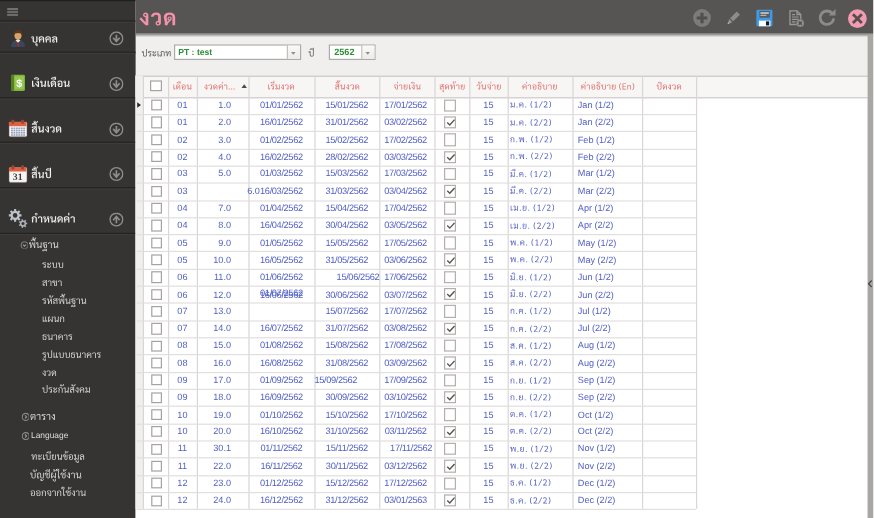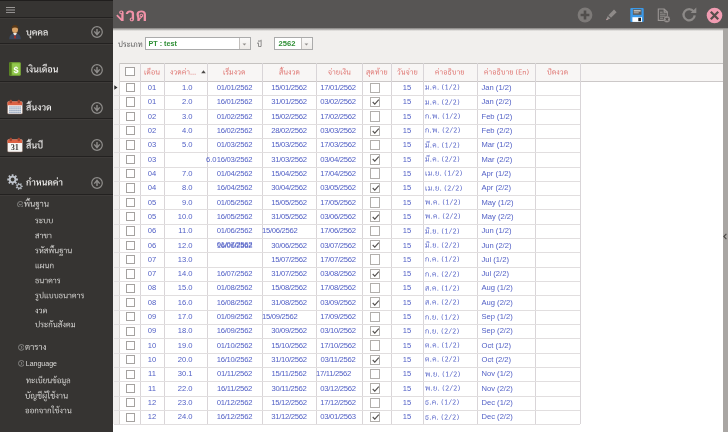--- a/index.html
+++ b/index.html
@@ -522,21 +522,21 @@
 <div style="position:absolute;left:425.3px;top:211.27px">
       <svg width="35.8" height="10.8" style="overflow:visible;display:block">
         <path transform="translate(0,7.56) scale(0.007200,-0.007200)" fill="#5260c6" d="M646 576V0H553L400 472L247 0H154V387Q139 382 124 382Q80 382 52 410Q23 439 23 485Q23 529 53 558Q83 586 129 586Q177 586 208 556Q238 527 238 480V214Q238 189 233 132L254 218L366 572H435L546 218L567 132Q562 189 562 214V576ZM125 437Q146 437 159 450Q172 464 172 484Q172 504 159 518Q146 531 125 531Q105 531 92 518Q78 504 78 484Q78 464 92 450Q105 437 125 437Z M859 56Q859 85 876 103Q893 121 921 121Q949 121 966 103Q983 85 983 56Q983 27 966 8Q949 -10 921 -10Q893 -10 876 8Q859 27 859 56Z M1651 395V0H1566V387Q1566 447 1525 482Q1484 517 1413 517Q1336 517 1292 478Q1247 439 1247 373Q1247 351 1252 318Q1258 286 1260 277Q1263 265 1267 241Q1283 315 1320 360Q1358 406 1412 406Q1456 406 1482 382Q1508 359 1508 317Q1508 277 1483 252Q1458 226 1418 226Q1395 226 1374 236Q1352 247 1341 267Q1321 236 1307 190Q1293 144 1293 104V0H1209V143Q1209 158 1203 185Q1197 212 1190 240Q1164 334 1164 377Q1164 473 1231 530Q1298 586 1413 586Q1523 586 1587 534Q1651 483 1651 395ZM1374 317Q1374 298 1386 286Q1397 274 1416 274Q1435 274 1446 286Q1458 298 1458 317Q1458 336 1446 348Q1435 359 1416 359Q1397 359 1386 348Q1374 336 1374 317Z M1864 56Q1864 85 1881 103Q1898 121 1926 121Q1954 121 1971 103Q1988 85 1988 56Q1988 27 1971 8Q1954 -10 1926 -10Q1898 -10 1881 8Q1864 27 1864 56Z M2485 344Q2485 474 2524 578Q2564 683 2638 750H2730Q2656 690 2616 584Q2575 477 2575 344Q2575 211 2616 104Q2656 -2 2730 -62H2638Q2564 5 2524 110Q2485 214 2485 344Z M2902 79Q2974 131 3046 204Q3117 276 3167 358Q3217 440 3217 513Q3217 569 3185 602Q3153 634 3098 634Q3048 634 3004 610Q2959 586 2933 546L2884 601Q2915 652 2972 681Q3030 710 3099 710Q3197 710 3254 658Q3311 605 3311 516Q3311 410 3228 295Q3144 180 3023 73H3342V0H2902Z M3819 725H3902L3522 -43H3439Z M4017 79Q4089 131 4160 204Q4232 276 4282 358Q4332 440 4332 513Q4332 569 4300 602Q4268 634 4213 634Q4163 634 4118 610Q4074 586 4048 546L3999 601Q4030 652 4088 681Q4145 710 4214 710Q4312 710 4369 658Q4426 605 4426 516Q4426 410 4342 295Q4259 180 4138 73H4457V0H4017Z M4766 344Q4766 477 4726 584Q4685 690 4611 750H4703Q4777 683 4816 578Q4856 474 4856 344Q4856 214 4816 110Q4777 5 4703 -62H4611Q4685 -2 4726 104Q4766 211 4766 344Z"></path>
       </svg>
     </div>
 <div style="position:absolute;left:481.5px;top:209.88px;font-size:7.6px;color:#5260c6;font-weight:400;line-height:14.32px;white-space:nowrap;">May (2/2)</div>
 <div style="position:absolute;left:125.60px;top:212.04px;width:9.20px;height:9.20px;background:#fff;border:1px solid #a5a2a0;"></div>
 <div style="position:absolute;left:140.0px;top:224.20px;font-size:7.6px;color:#5260c6;font-weight:400;line-height:14.32px;width:24.0px;text-align:center;white-space:nowrap;">06</div>
 <div style="position:absolute;left:164.0px;top:224.20px;font-size:7.6px;color:#5260c6;font-weight:400;line-height:14.32px;width:28.5px;text-align:right;white-space:nowrap;">11.0</div>
 <div style="position:absolute;left:207.0px;top:224.20px;font-size:7.7px;color:#5260c6;font-weight:400;line-height:14.32px;letter-spacing:-0.3px;width:55.0px;text-align:center;white-space:nowrap;">01/06/2562</div>
-<div style="position:absolute;left:262.0px;top:224.20px;font-size:7.7px;color:#5260c6;font-weight:400;line-height:14.32px;letter-spacing:-0.3px;width:54.0px;text-align:left;white-space:nowrap;">15/06/2562</div>
+<div style="position:absolute;left:262.0px;top:224.20px;font-size:7.7px;color:#5260c6;font-weight:400;line-height:14.32px;letter-spacing:-0.3px;width:54.0px;text-align:right;white-space:nowrap;">15/06/2562</div>
 <div style="position:absolute;left:316.0px;top:224.20px;font-size:7.7px;color:#5260c6;font-weight:400;line-height:14.32px;letter-spacing:-0.3px;width:44.0px;text-align:center;white-space:nowrap;">17/06/2562</div>
 <div style="position:absolute;left:369.80px;top:225.76px;width:10.40px;height:10.40px;background:#fff;border:1px solid #b2afac;"></div>
 <div style="position:absolute;left:391.0px;top:224.20px;font-size:7.6px;color:#5260c6;font-weight:400;line-height:14.32px;width:32.0px;text-align:center;white-space:nowrap;">15</div>
 <div style="position:absolute;left:425.3px;top:225.59px">
       <svg width="34.8" height="10.8" style="overflow:visible;display:block">
         <path transform="translate(0,7.56) scale(0.007200,-0.007200)" fill="#5260c6" d="M540 576V0H460Q417 38 364 68Q311 97 265 111Q266 107 266 99Q266 51 234 20Q202 -10 153 -10Q104 -10 74 20Q43 51 43 98Q43 145 74 174Q105 204 155 204Q162 204 166 203V387Q151 382 137 382Q93 382 65 410Q37 439 37 485Q37 529 66 558Q96 586 143 586Q191 586 221 556Q251 527 251 480V189Q308 172 362 145Q416 118 455 89V576ZM138 437Q159 437 172 450Q186 464 186 484Q186 504 172 518Q159 531 138 531Q118 531 105 518Q92 504 92 484Q92 464 105 450Q118 437 138 437ZM200 97Q200 118 186 132Q172 145 150 145Q129 145 116 132Q102 118 102 97Q102 75 116 62Q129 48 150 48Q172 48 186 62Q200 75 200 97Z M271 722Q209 722 166 715Q171 798 229 847Q287 896 381 896Q485 896 548 834Q612 773 622 662Q549 691 454 706Q360 722 271 722ZM381 841Q331 841 295 821Q259 801 247 769Q266 771 307 771Q370 771 434 761Q498 751 546 733Q523 787 480 814Q437 841 381 841Z M753 56Q753 85 770 103Q787 121 815 121Q843 121 860 103Q877 85 877 56Q877 27 860 8Q843 -10 815 -10Q787 -10 770 8Q753 27 753 56Z M1514 576V138Q1514 69 1456 30Q1397 -10 1296 -10Q1195 -10 1136 30Q1078 69 1078 138V204Q1078 237 1095 264Q1112 290 1144 305Q1106 322 1088 360Q1069 397 1069 443Q1069 508 1104 547Q1138 586 1196 586Q1242 586 1269 561Q1296 536 1296 494Q1296 453 1271 429Q1246 405 1203 405Q1169 405 1149 421Q1150 385 1172 362Q1193 338 1224 338H1318V270H1223Q1197 270 1180 252Q1163 234 1163 204V144Q1163 104 1198 82Q1234 59 1296 59Q1358 59 1394 82Q1429 104 1429 144V576ZM1157 495Q1157 476 1170 464Q1182 451 1201 451Q1221 451 1233 464Q1245 476 1245 495Q1245 515 1233 527Q1221 539 1201 539Q1182 539 1170 527Q1157 515 1157 495Z M1727 56Q1727 85 1744 103Q1761 121 1789 121Q1817 121 1834 103Q1851 85 1851 56Q1851 27 1834 8Q1817 -10 1789 -10Q1761 -10 1744 8Q1727 27 1727 56Z M2348 344Q2348 474 2388 578Q2427 683 2501 750H2593Q2519 690 2478 584Q2438 477 2438 344Q2438 211 2478 104Q2519 -2 2593 -62H2501Q2427 5 2388 110Q2348 214 2348 344Z M2830 73H2950V592L2812 511V595L2983 700H3042V73H3161V0H2830Z M3682 725H3765L3385 -43H3302Z M3880 79Q3952 131 4024 204Q4095 276 4145 358Q4195 440 4195 513Q4195 569 4163 602Q4131 634 4076 634Q4026 634 3982 610Q3937 586 3911 546L3862 601Q3893 652 3950 681Q4008 710 4077 710Q4175 710 4232 658Q4289 605 4289 516Q4289 410 4206 295Q4122 180 4001 73H4320V0H3880Z M4629 344Q4629 477 4588 584Q4548 690 4474 750H4566Q4640 683 4680 578Q4719 474 4719 344Q4719 214 4680 110Q4640 5 4566 -62H4474Q4548 -2 4588 104Q4629 211 4629 344Z"></path>
       </svg>
     </div>
 <div style="position:absolute;left:481.5px;top:224.20px;font-size:7.6px;color:#5260c6;font-weight:400;line-height:14.32px;white-space:nowrap;">Jun (1/2)</div>
 <div style="position:absolute;left:125.60px;top:226.36px;width:9.20px;height:9.20px;background:#fff;border:1px solid #a5a2a0;"></div>
@@ -678,21 +678,21 @@
       <svg width="35.0" height="10.8" style="overflow:visible;display:block">
         <path transform="translate(0,7.56) scale(0.007200,-0.007200)" fill="#5260c6" d="M533 387V0H448V383Q448 432 435 463Q422 494 393 513L292 438L187 515Q155 494 140 461Q125 428 125 379Q125 357 130 330Q136 303 147 263Q157 224 162 198Q168 173 168 153V121Q183 142 204 162Q226 182 273 223Q240 227 220 250Q199 274 199 308Q199 346 224 371Q250 396 290 396Q329 396 355 370Q381 345 381 305Q381 268 357 237Q333 206 283 161Q231 114 204 79Q176 44 172 0H88V140Q88 162 69 236Q56 283 49 317Q42 351 42 378Q42 458 82 514Q122 571 195 586L292 509L390 586Q455 576 494 522Q533 467 533 387ZM290 265Q309 265 320 277Q332 289 332 308Q332 326 320 338Q309 350 290 350Q271 350 259 338Q247 326 247 308Q247 289 259 277Q271 265 290 265Z M746 56Q746 85 763 103Q780 121 808 121Q836 121 853 103Q870 85 870 56Q870 27 853 8Q836 -10 808 -10Q780 -10 763 8Q746 27 746 56Z M1538 395V0H1453V387Q1453 447 1412 482Q1371 517 1300 517Q1223 517 1178 478Q1134 439 1134 373Q1134 351 1140 318Q1145 286 1147 277Q1150 265 1154 241Q1170 315 1208 360Q1245 406 1299 406Q1343 406 1369 382Q1395 359 1395 317Q1395 277 1370 252Q1345 226 1305 226Q1282 226 1260 236Q1239 247 1228 267Q1208 236 1194 190Q1180 144 1180 104V0H1096V143Q1096 158 1090 185Q1084 212 1077 240Q1051 334 1051 377Q1051 473 1118 530Q1185 586 1300 586Q1410 586 1474 534Q1538 483 1538 395ZM1261 317Q1261 298 1272 286Q1284 274 1303 274Q1322 274 1334 286Q1345 298 1345 317Q1345 336 1334 348Q1322 359 1303 359Q1284 359 1272 348Q1261 336 1261 317Z M1751 56Q1751 85 1768 103Q1785 121 1813 121Q1841 121 1858 103Q1875 85 1875 56Q1875 27 1858 8Q1841 -10 1813 -10Q1785 -10 1768 8Q1751 27 1751 56Z M2372 344Q2372 474 2412 578Q2451 683 2525 750H2617Q2543 690 2502 584Q2462 477 2462 344Q2462 211 2502 104Q2543 -2 2617 -62H2525Q2451 5 2412 110Q2372 214 2372 344Z M2789 79Q2861 131 2932 204Q3004 276 3054 358Q3104 440 3104 513Q3104 569 3072 602Q3040 634 2985 634Q2935 634 2890 610Q2846 586 2820 546L2771 601Q2802 652 2860 681Q2917 710 2986 710Q3084 710 3141 658Q3198 605 3198 516Q3198 410 3114 295Q3031 180 2910 73H3229V0H2789Z M3706 725H3789L3409 -43H3326Z M3904 79Q3976 131 4048 204Q4119 276 4169 358Q4219 440 4219 513Q4219 569 4187 602Q4155 634 4100 634Q4050 634 4006 610Q3961 586 3935 546L3886 601Q3917 652 3974 681Q4032 710 4101 710Q4199 710 4256 658Q4313 605 4313 516Q4313 410 4230 295Q4146 180 4025 73H4344V0H3904Z M4653 344Q4653 477 4612 584Q4572 690 4498 750H4590Q4664 683 4704 578Q4743 474 4743 344Q4743 214 4704 110Q4664 5 4590 -62H4498Q4572 -2 4612 104Q4653 211 4653 344Z"></path>
       </svg>
     </div>
 <div style="position:absolute;left:481.5px;top:353.08px;font-size:7.6px;color:#5260c6;font-weight:400;line-height:14.32px;white-space:nowrap;">Oct (2/2)</div>
 <div style="position:absolute;left:125.60px;top:355.24px;width:9.20px;height:9.20px;background:#fff;border:1px solid #a5a2a0;"></div>
 <div style="position:absolute;left:140.0px;top:367.40px;font-size:7.6px;color:#5260c6;font-weight:400;line-height:14.32px;width:24.0px;text-align:center;white-space:nowrap;">11</div>
 <div style="position:absolute;left:164.0px;top:367.40px;font-size:7.6px;color:#5260c6;font-weight:400;line-height:14.32px;width:28.5px;text-align:right;white-space:nowrap;">30.1</div>
 <div style="position:absolute;left:207.0px;top:367.40px;font-size:7.7px;color:#5260c6;font-weight:400;line-height:14.32px;letter-spacing:-0.3px;width:55.0px;text-align:center;white-space:nowrap;">01/11/2562</div>
 <div style="position:absolute;left:262.0px;top:367.40px;font-size:7.7px;color:#5260c6;font-weight:400;line-height:14.32px;letter-spacing:-0.3px;width:54.0px;text-align:center;white-space:nowrap;">15/11/2562</div>
-<div style="position:absolute;left:316.0px;top:367.40px;font-size:7.7px;color:#5260c6;font-weight:400;line-height:14.32px;letter-spacing:-0.3px;width:44.0px;text-align:left;white-space:nowrap;">17/11/2562</div>
+<div style="position:absolute;left:316.0px;top:367.40px;font-size:7.7px;color:#5260c6;font-weight:400;line-height:14.32px;letter-spacing:-0.3px;width:44.0px;text-align:right;white-space:nowrap;">17/11/2562</div>
 <div style="position:absolute;left:369.80px;top:368.96px;width:10.40px;height:10.40px;background:#fff;border:1px solid #b2afac;"></div>
 <div style="position:absolute;left:391.0px;top:367.40px;font-size:7.6px;color:#5260c6;font-weight:400;line-height:14.32px;width:32.0px;text-align:center;white-space:nowrap;">15</div>
 <div style="position:absolute;left:425.3px;top:368.79px">
       <svg width="35.6" height="10.8" style="overflow:visible;display:block">
         <path transform="translate(0,7.56) scale(0.007200,-0.007200)" fill="#5260c6" d="M646 576V0H553L400 472L247 0H154V387Q139 382 124 382Q80 382 52 410Q23 439 23 485Q23 529 53 558Q83 586 129 586Q177 586 208 556Q238 527 238 480V214Q238 189 233 132L254 218L366 572H435L546 218L567 132Q562 189 562 214V576ZM125 437Q146 437 159 450Q172 464 172 484Q172 504 159 518Q146 531 125 531Q105 531 92 518Q78 504 78 484Q78 464 92 450Q105 437 125 437Z M859 56Q859 85 876 103Q893 121 921 121Q949 121 966 103Q983 85 983 56Q983 27 966 8Q949 -10 921 -10Q893 -10 876 8Q859 27 859 56Z M1620 576V138Q1620 69 1562 30Q1503 -10 1402 -10Q1301 -10 1242 30Q1184 69 1184 138V204Q1184 237 1201 264Q1218 290 1250 305Q1212 322 1194 360Q1175 397 1175 443Q1175 508 1210 547Q1244 586 1302 586Q1348 586 1375 561Q1402 536 1402 494Q1402 453 1377 429Q1352 405 1309 405Q1275 405 1255 421Q1256 385 1278 362Q1299 338 1330 338H1424V270H1329Q1303 270 1286 252Q1269 234 1269 204V144Q1269 104 1304 82Q1340 59 1402 59Q1464 59 1500 82Q1535 104 1535 144V576ZM1263 495Q1263 476 1276 464Q1288 451 1307 451Q1327 451 1339 464Q1351 476 1351 495Q1351 515 1339 527Q1327 539 1307 539Q1288 539 1276 527Q1263 515 1263 495Z M1833 56Q1833 85 1850 103Q1867 121 1895 121Q1923 121 1940 103Q1957 85 1957 56Q1957 27 1940 8Q1923 -10 1895 -10Q1867 -10 1850 8Q1833 27 1833 56Z M2454 344Q2454 474 2494 578Q2533 683 2607 750H2699Q2625 690 2584 584Q2544 477 2544 344Q2544 211 2584 104Q2625 -2 2699 -62H2607Q2533 5 2494 110Q2454 214 2454 344Z M2936 73H3056V592L2918 511V595L3089 700H3148V73H3267V0H2936Z M3788 725H3871L3491 -43H3408Z M3986 79Q4058 131 4130 204Q4201 276 4251 358Q4301 440 4301 513Q4301 569 4269 602Q4237 634 4182 634Q4132 634 4088 610Q4043 586 4017 546L3968 601Q3999 652 4056 681Q4114 710 4183 710Q4281 710 4338 658Q4395 605 4395 516Q4395 410 4312 295Q4228 180 4107 73H4426V0H3986Z M4735 344Q4735 477 4694 584Q4654 690 4580 750H4672Q4746 683 4786 578Q4825 474 4825 344Q4825 214 4786 110Q4746 5 4672 -62H4580Q4654 -2 4694 104Q4735 211 4735 344Z"></path>
       </svg>
     </div>
 <div style="position:absolute;left:481.5px;top:367.40px;font-size:7.6px;color:#5260c6;font-weight:400;line-height:14.32px;white-space:nowrap;">Nov (1/2)</div>
 <div style="position:absolute;left:125.60px;top:369.56px;width:9.20px;height:9.20px;background:#fff;border:1px solid #a5a2a0;"></div>
 <div style="position:absolute;left:140.0px;top:381.72px;font-size:7.6px;color:#5260c6;font-weight:400;line-height:14.32px;width:24.0px;text-align:center;white-space:nowrap;">11</div>

